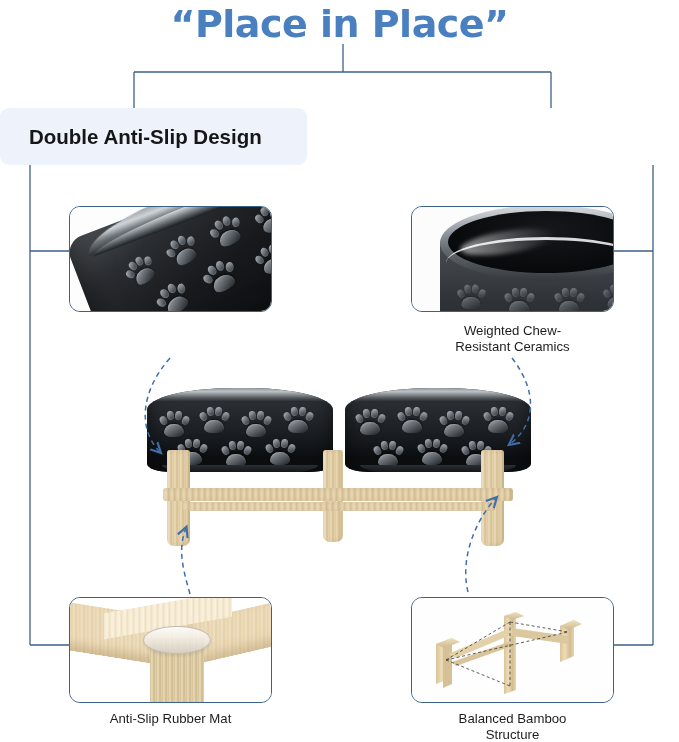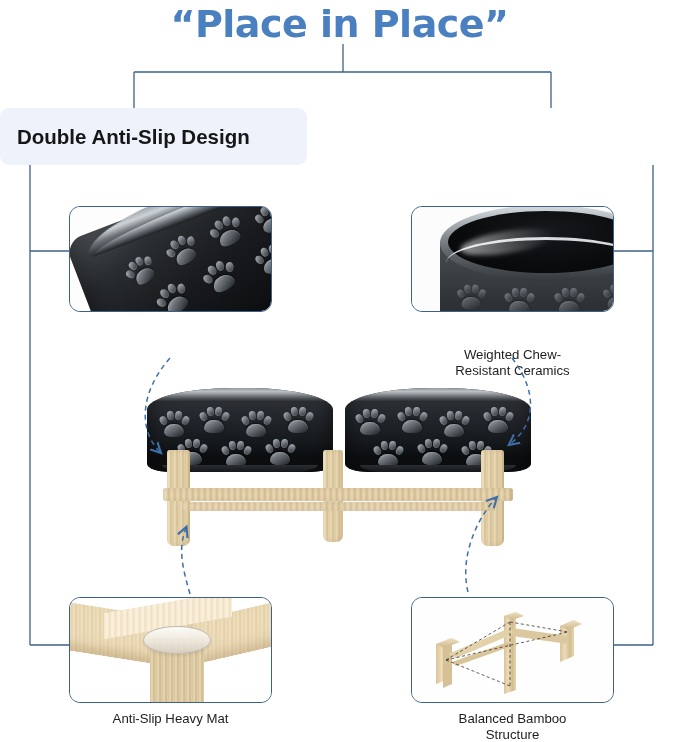--- a/index.html
+++ b/index.html
@@ -61,21 +61,21 @@
     font-weight: bold;
     color: #161616;
     font-family: "Liberation Sans", sans-serif;
     white-space: nowrap;
   }
   #cat-box-left {
     left: 0px;
     top: 108px;
     width: 307px;
     justify-content: flex-start;
-    padding-left: 17px;
+    padding-left: 29px;
   }
   #cat-box-right {
     left: 369px;
     top: 108px;
     width: 310px;
     justify-content: center;
   }
 
   
   .photo-panel {
@@ -102,21 +102,21 @@
   .caption {
     position: absolute;
     text-align: center;
     font-size: 13.2px;
     line-height: 15.5px;
     color: #1d1d1d;
     font-family: "Liberation Sans", sans-serif;
     white-space: pre-line;
   }
   #caption-tl { left: 69px;  top: 323px; width: 203px; }
-  #caption-tr { left: 401px; top: 323px; width: 223px; margin-top: 24px; }
+  #caption-tr { left: 401px; top: 323px; width: 223px; }
   #caption-bl { left: 69px;  top: 711px; width: 203px; }
   #caption-br { left: 411px; top: 711px; width: 203px; }
 
   
 
   
   .tl-scene { position:absolute; inset:0; background:#fdfdfd; }
   .tl-bowl {
     position: absolute;
     left: 2px; top: 6px;
@@ -455,21 +455,21 @@
     <div class="photo-inner">
       <div class="bl-scene">
         <div class="bamboo-face bl-arm-left"></div>
         <div class="bamboo-face bl-arm-right"></div>
         <div class="bamboo-face bl-arm-top"></div>
         <div class="bl-leg"></div>
         <div class="bl-pad"></div>
       </div>
     </div>
   </div>
-  <div class="caption" id="caption-bl">Anti-Slip Heavy Mat</div>
+  <div class="caption" id="caption-bl">Anti-Slip Rubber Mat</div>
 
   <div class="photo-panel" id="panel-br">
     <div class="photo-inner">
       <div class="br-scene">
         <svg width="201" height="104" viewBox="0 0 201 104" xmlns="http://www.w3.org/2000/svg">
           <defs>
             <linearGradient id="bam" x1="0" y1="0" x2="1" y2="0">
               <stop offset="0%" stop-color="#d9c49a"></stop>
               <stop offset="35%" stop-color="#eedcb8"></stop>
               <stop offset="70%" stop-color="#d2bd90"></stop>

